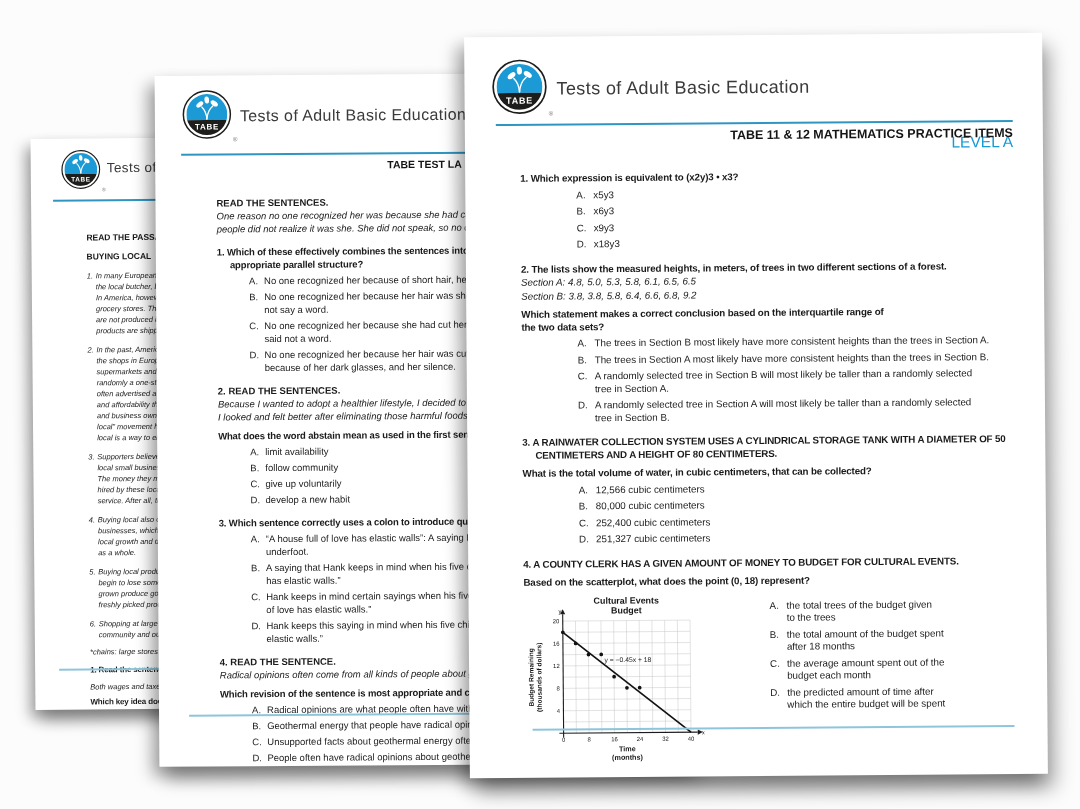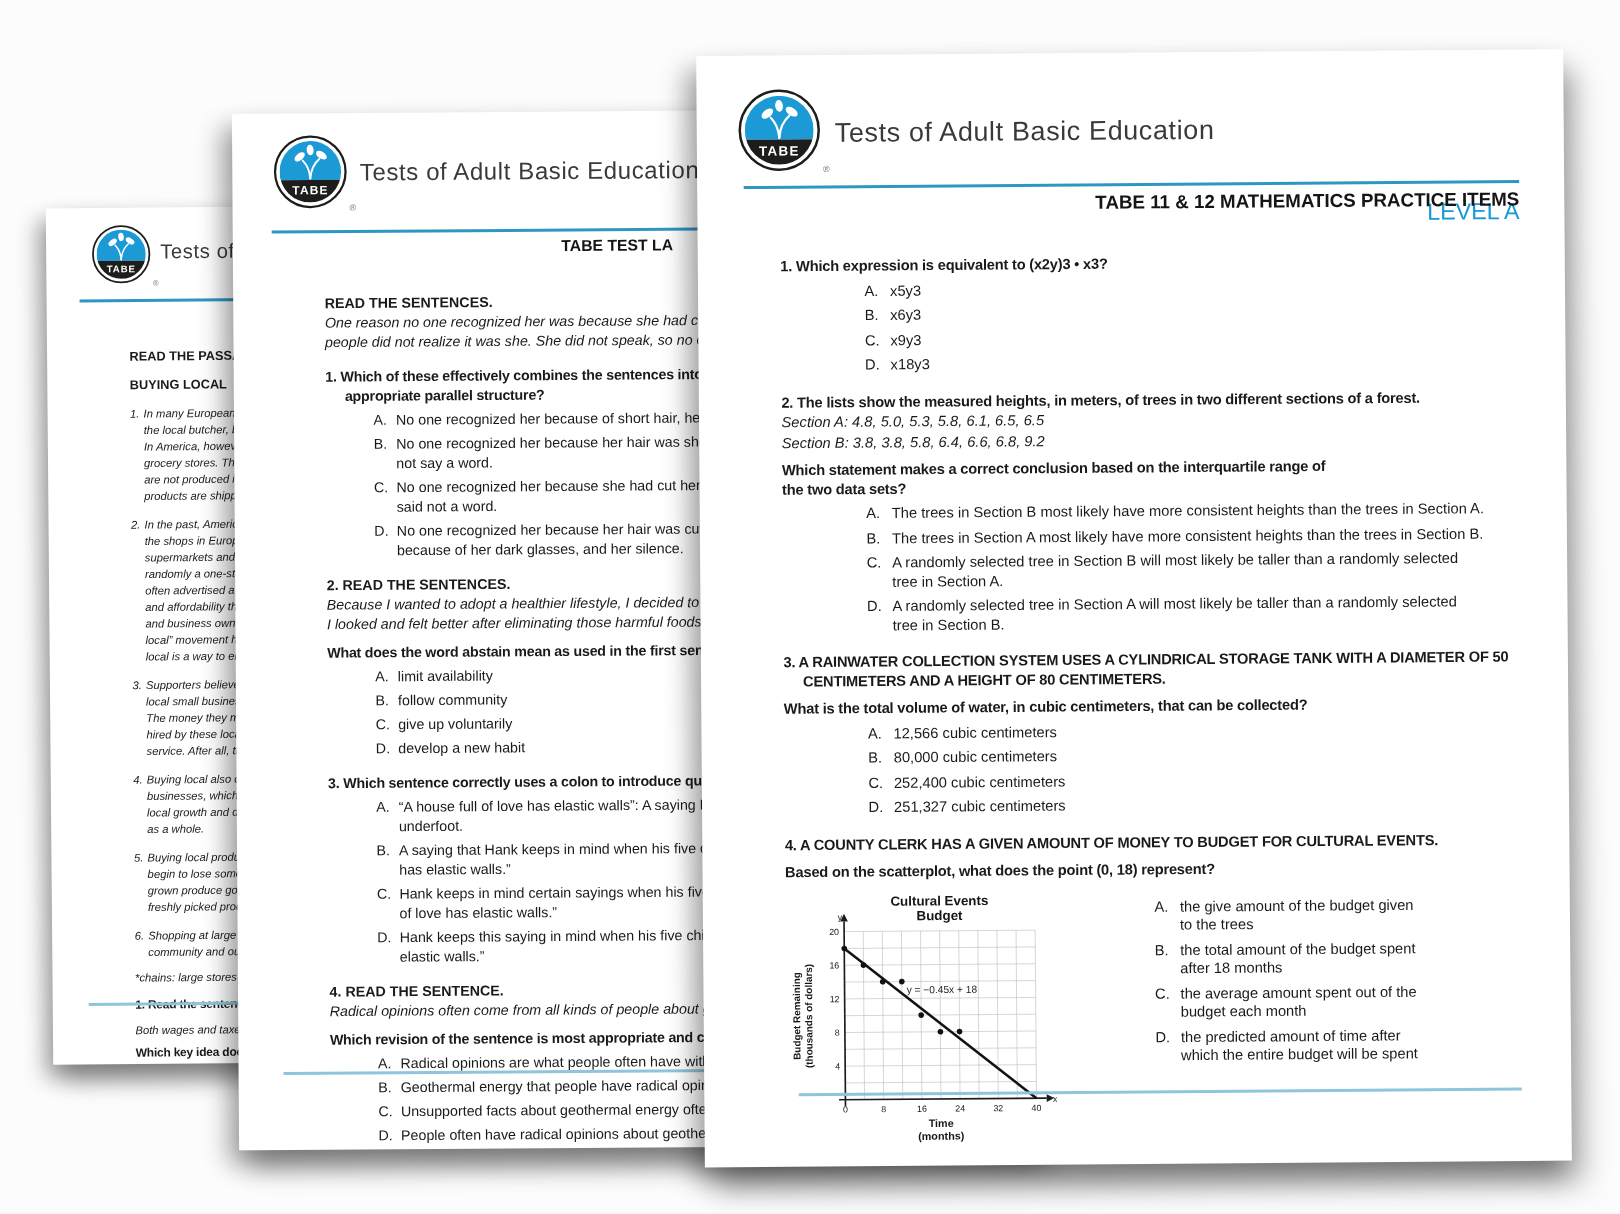--- a/index.html
+++ b/index.html
@@ -31,21 +31,21 @@
   #page-math .rule{left:31px;right:30px;top:87px;}
   #page-math .subtitle{right:30px;top:93px;font-size:12.5px;}
   #page-math .content{left:55px;right:26px;top:132px;font-size:9.8px;line-height:12.5px;}
   #page-math .frule{left:63px;right:33px;bottom:47px;}
 
   
   #page-language .logo{left:27px;top:14px;width:50px;height:50px;}
   #page-language .reg{left:78px;top:61px;}
   #page-language .brand-title{left:85px;top:32px;font-size:16px;}
   #page-language .rule{left:26px;right:0;top:78px;}
-  #page-language .subtitle{left:219px;top:84px;font-size:10.5px;}
+  #page-language .subtitle{left:232px;top:84px;font-size:10.5px;}
   #page-language .content{left:61px;right:10px;top:121px;font-size:9.5px;line-height:13px;}
   #page-language .frule{left:30px;right:0;bottom:50px;}
 
   
   #page-reading .logo{left:30px;top:11px;width:40px;height:40px;}
   #page-reading .reg{left:71px;top:48px;font-size:5px;}
   #page-reading .brand-title{left:76px;top:22px;font-size:13.5px;}
   #page-reading .rule{left:22px;right:0;top:61px;}
   #page-reading .content{left:55px;right:6px;top:94px;font-size:7.5px;line-height:11px;}
   #page-reading .frule{left:24px;right:0;bottom:39px;}
@@ -553,21 +553,21 @@
               <text x="94.75" y="78.84" font-size="8" fill="#242424">y = −0.45x + 18</text>
               <text x="121" y="184" text-anchor="middle" font-size="8.5" font-weight="bold" fill="#161616">Time</text>
               <text x="121" y="194" text-anchor="middle" font-size="8.5" font-weight="bold" fill="#161616">(months)</text>
               <text x="11" y="96" text-anchor="middle" font-size="7.8" font-weight="bold" fill="#161616" transform="rotate(-90 11 96)">Budget Remaining</text>
               <text x="20.5" y="96" text-anchor="middle" font-size="7.8" font-weight="bold" fill="#161616" transform="rotate(-90 20.5 96)">(thousands of dollars)</text>
             </svg></div>
           <div class="chart-opts">
             <div class="opt">
               <span class="letter">A.</span>
               <span class="olines">
-                <div class="line">the give amount of the budget given</div>
+                <div class="line">the total trees of the budget given</div>
                 <div class="line">to the trees</div>
               </span>
             </div>
             <div class="opt">
               <span class="letter">B.</span>
               <span class="olines">
                 <div class="line">the total amount of the budget spent</div>
                 <div class="line">after 18 months</div>
               </span>
             </div>

